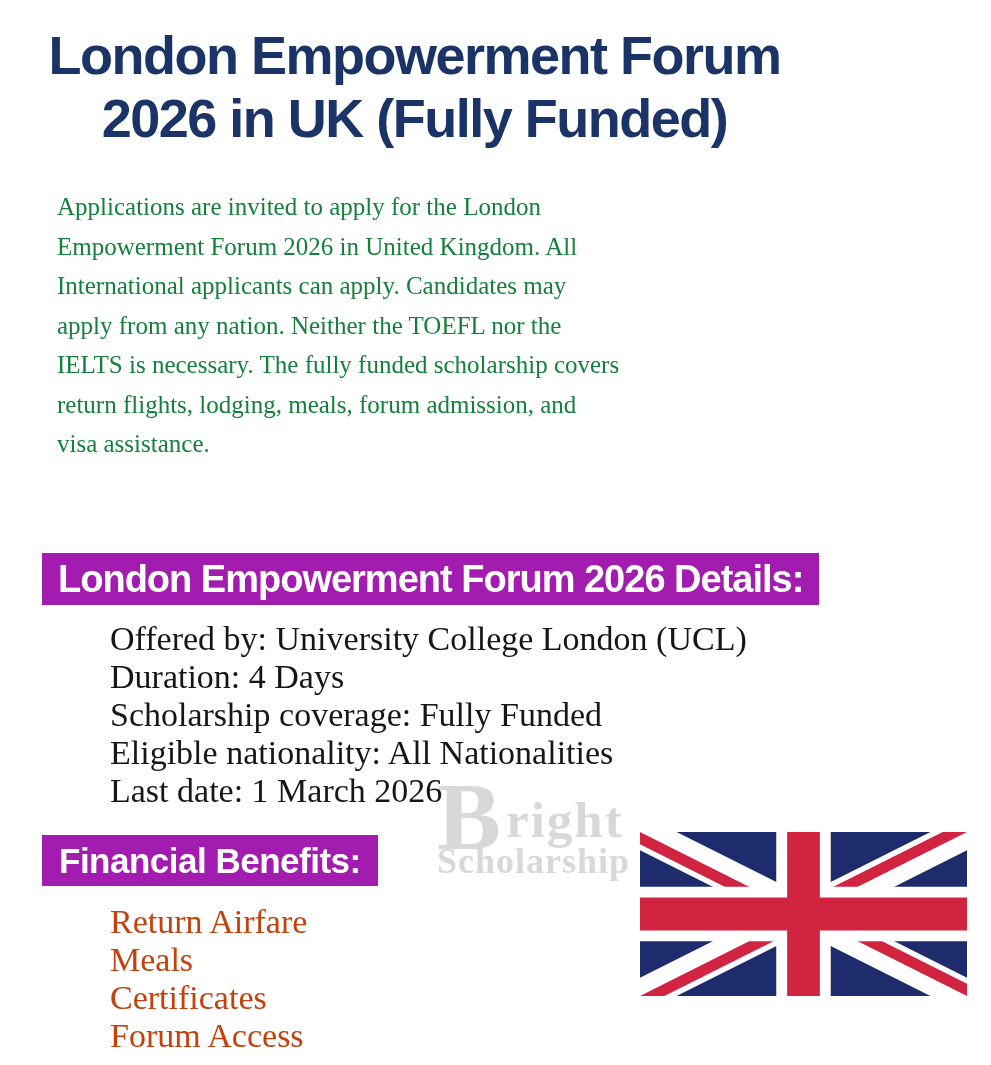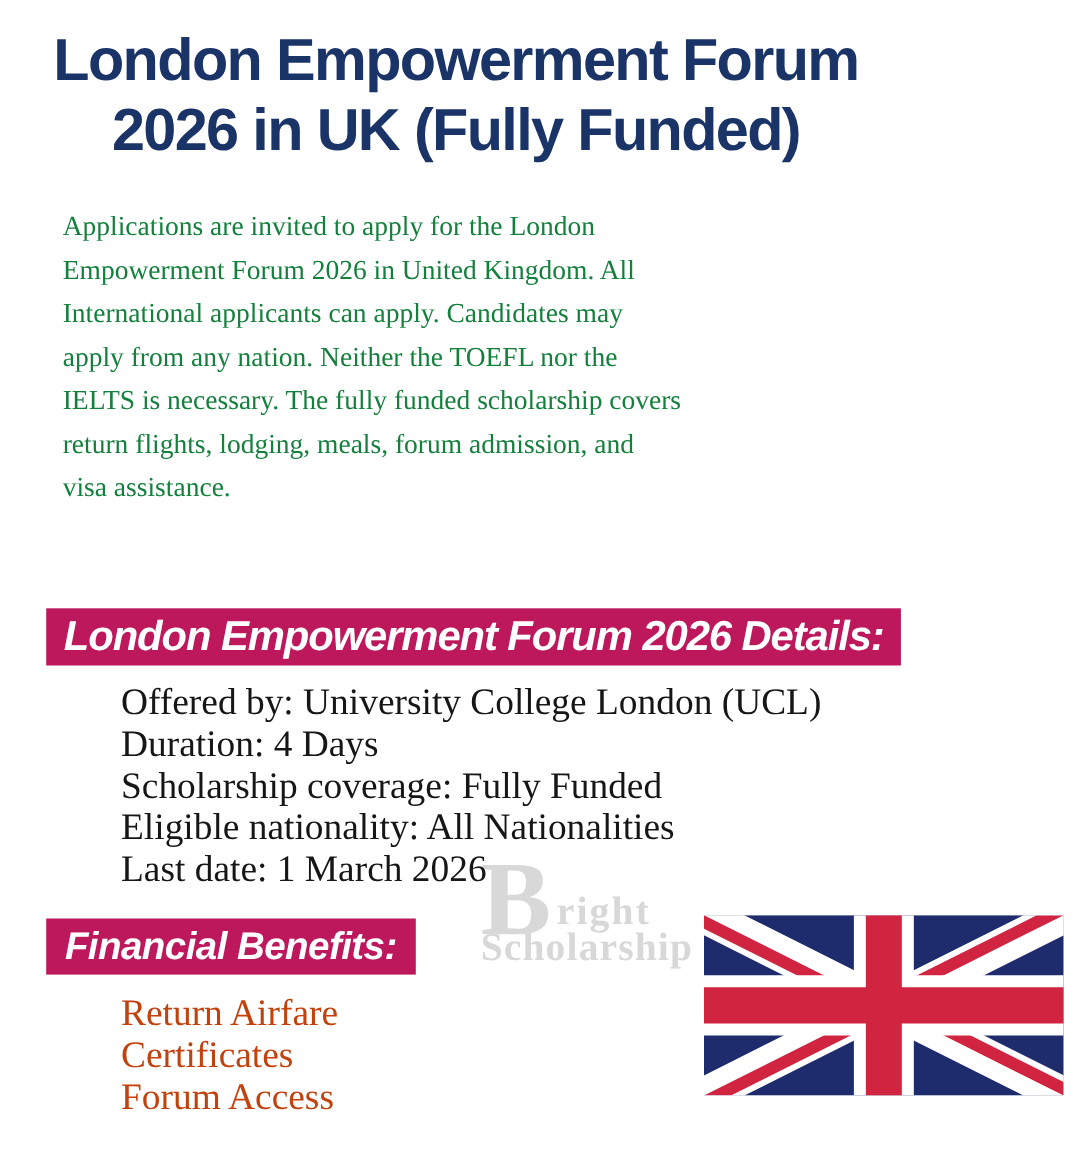--- a/index.html
+++ b/index.html
@@ -37,28 +37,27 @@
     font-family: "Liberation Serif", serif;
     font-size: 25px;
     line-height: 39.5px;
     color: #15803d;
     z-index: 2;
   }
 
   
   .banner {
     position: absolute;
-    background: #be185d;
+    background: #a21caf;
     color: #ffffff;
     font-family: "Liberation Sans", sans-serif;
     font-weight: bold;
     white-space: nowrap;
     z-index: 2;
     box-sizing: border-box;
-    font-style: italic;
   }
   .banner-details {
     left: 42px;
     top: 553px;
     height: 52px;
     line-height: 52px;
     font-size: 38px;
     letter-spacing: -1px;
     padding: 0 16px;
   }
@@ -98,21 +97,21 @@
     left: 437px;
     top: 780px;
     color: #d8d8d8;
     font-family: "Liberation Serif", serif;
     font-weight: bold;
     z-index: 1;
     user-select: none;
   }
   .wm-row { display: flex; align-items: flex-end; }
   .wm-initial { font-size: 96px; line-height: 0.78; display: block; }
-  .wm-rest { font-size: 36px; line-height: 1; margin-left: 5px; margin-bottom: 9px; letter-spacing: 2px; font-family: Liberation Serif, serif; }
+  .wm-rest { font-size: 51px; line-height: 1; margin-left: 5px; margin-bottom: 9px; letter-spacing: 2px; font-family: Liberation Serif, serif; }
   .wm-word2 { font-size: 36px; line-height: 1; margin-top: -12px; letter-spacing: 1px; }
 
   
   .flag {
     position: absolute;
     left: 640px;
     top: 832px;
     width: 327px;
     height: 164px;
     z-index: 2;
@@ -154,20 +153,21 @@
       <span class="wm-initial">B</span>
       <span class="wm-rest">right</span>
     </div>
     <div class="wm-word2">Scholarship</div>
   </div>
 
   <div class="banner banner-benefits">Financial Benefits:</div>
 
   <div class="benefits-list">
     <div>Return Airfare</div>
+    <div>Meals</div>
     <div>Certificates</div>
     <div>Forum Access</div>
   </div>
 
   <div class="flag">
     <svg viewBox="0 0 60 30" preserveAspectRatio="none">
       <defs>
         <clipPath id="flag-quadrants">
           <path d="M30,15 h30 v15 z v15 h-30 z h-30 v-15 z v-15 h30 z"></path>
         </clipPath>

